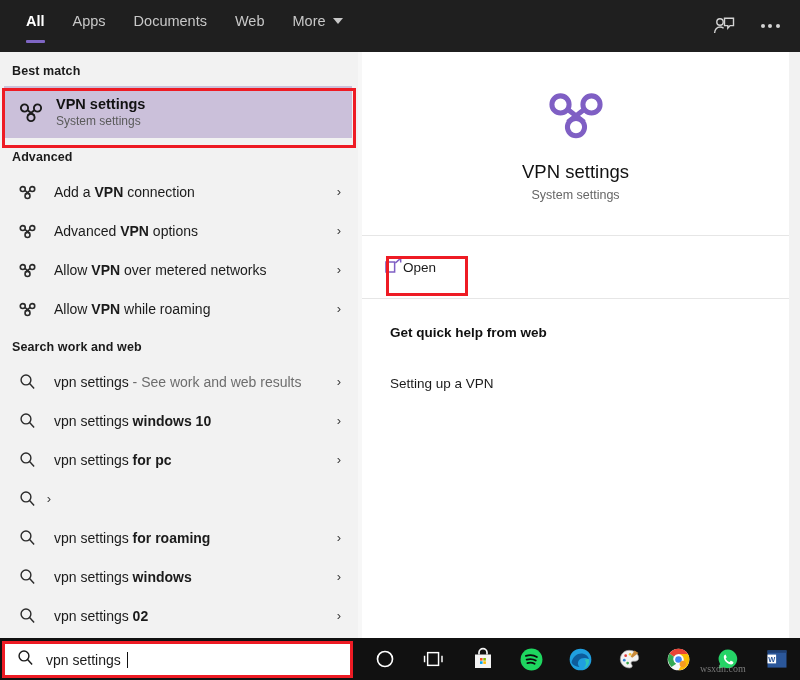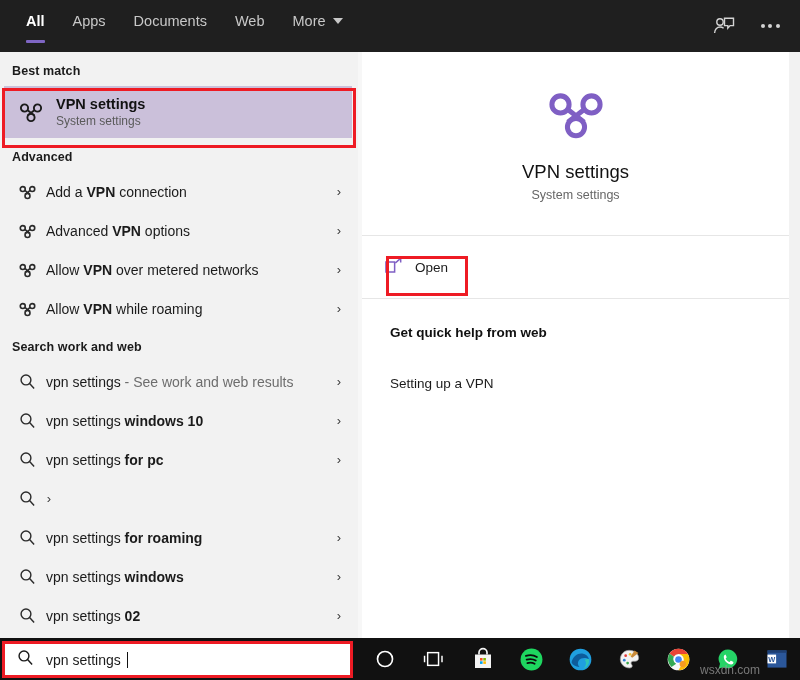--- a/index.html
+++ b/index.html
@@ -83,40 +83,40 @@
   .best-title { font-size: 14.5px; font-weight: bold; color: #111; line-height: 17px; }
   .best-sub { font-size: 12px; color: #5a5a5a; line-height: 15px; margin-top: 1px; }
 
   .list-row {
     display: flex; align-items: center;
     height: 39px; padding-left: 12px; padding-right: 12px;
     cursor: default;
   }
   .row-icon { width: 30px; display: flex; align-items: center; justify-content: center; flex: none; }
   .row-label {
-    font-size: 14px; color: #1b1b1b; margin-left: 4px;
+    font-size: 14px; color: #1b1b1b; margin-left: 12px;
     white-space: nowrap; overflow: hidden; text-overflow: ellipsis; flex: 1;
   }
   .row-label b { font-weight: bold; }
   .row-label .muted { color: #6d6d6d; }
   .chev { flex: none; color: #3a3a3a; font-size: 13px; width: 14px; text-align: center; }
 
   
   .preview-card {
     position: relative; margin: 0; width: 427px; height: 183px;
     background: #ffffff;
     display: flex; flex-direction: column; align-items: center; justify-content: center;
   }
   .preview-icon { margin-bottom: 14px; }
   .preview-title { font-size: 18.5px; color: #111; margin-bottom: 5px; }
   .preview-sub { font-size: 12.5px; color: #666; }
   .divider { width: 427px; height: 1px; background: #e6e6e6; }
 
   .open-zone { position: relative; height: 62px; display: flex; align-items: center; padding-left: 14px; }
-  .open-btn { display: flex; align-items: center; gap: 12px; padding: 6px 14px 6px 8px; }
+  .open-btn { display: flex; align-items: center; padding: 6px 14px 6px 8px; }
   .open-label { font-size: 13.5px; color: #1b1b1b; }
 
   .help-zone { padding: 26px 0 0 28px; }
   .help-title { font-size: 13.5px; font-weight: bold; color: #111; margin-bottom: 36px; }
   .help-link { font-size: 13.5px; color: #1b1b1b; }
 
   
   .taskbar {
     position: absolute; left: 0; top: 638px; width: 800px; height: 42px;
     background: #111111;
@@ -137,22 +137,22 @@
   .tray-item { width: 49px; height: 42px; display: flex; align-items: center; justify-content: center; }
 
   
   .anno { position: absolute; border: 3px solid #ee1b24; pointer-events: none; }
   #anno-best { left: 2px; top: 88px; width: 354px; height: 60px; }
   #anno-open { left: 386px; top: 256px; width: 82px; height: 40px; }
   #anno-search { left: 2px; top: 641px; width: 351px; height: 37px; }
 
   .wmark {
     position: absolute; left: 700px; top: 663px;
-    font-size: 12px; color: #9a9a9a; opacity: .75;
-    font-family: Liberation Sans, sans-serif;
+    font-size: 10px; color: #9a9a9a; opacity: .75;
+    font-family: Liberation Serif, serif;
   }
 </style>
 </head>
 <body>
 
 <div id="root">
 
   <div class="header">
     <div class="tabs">
       <div class="tab active">

